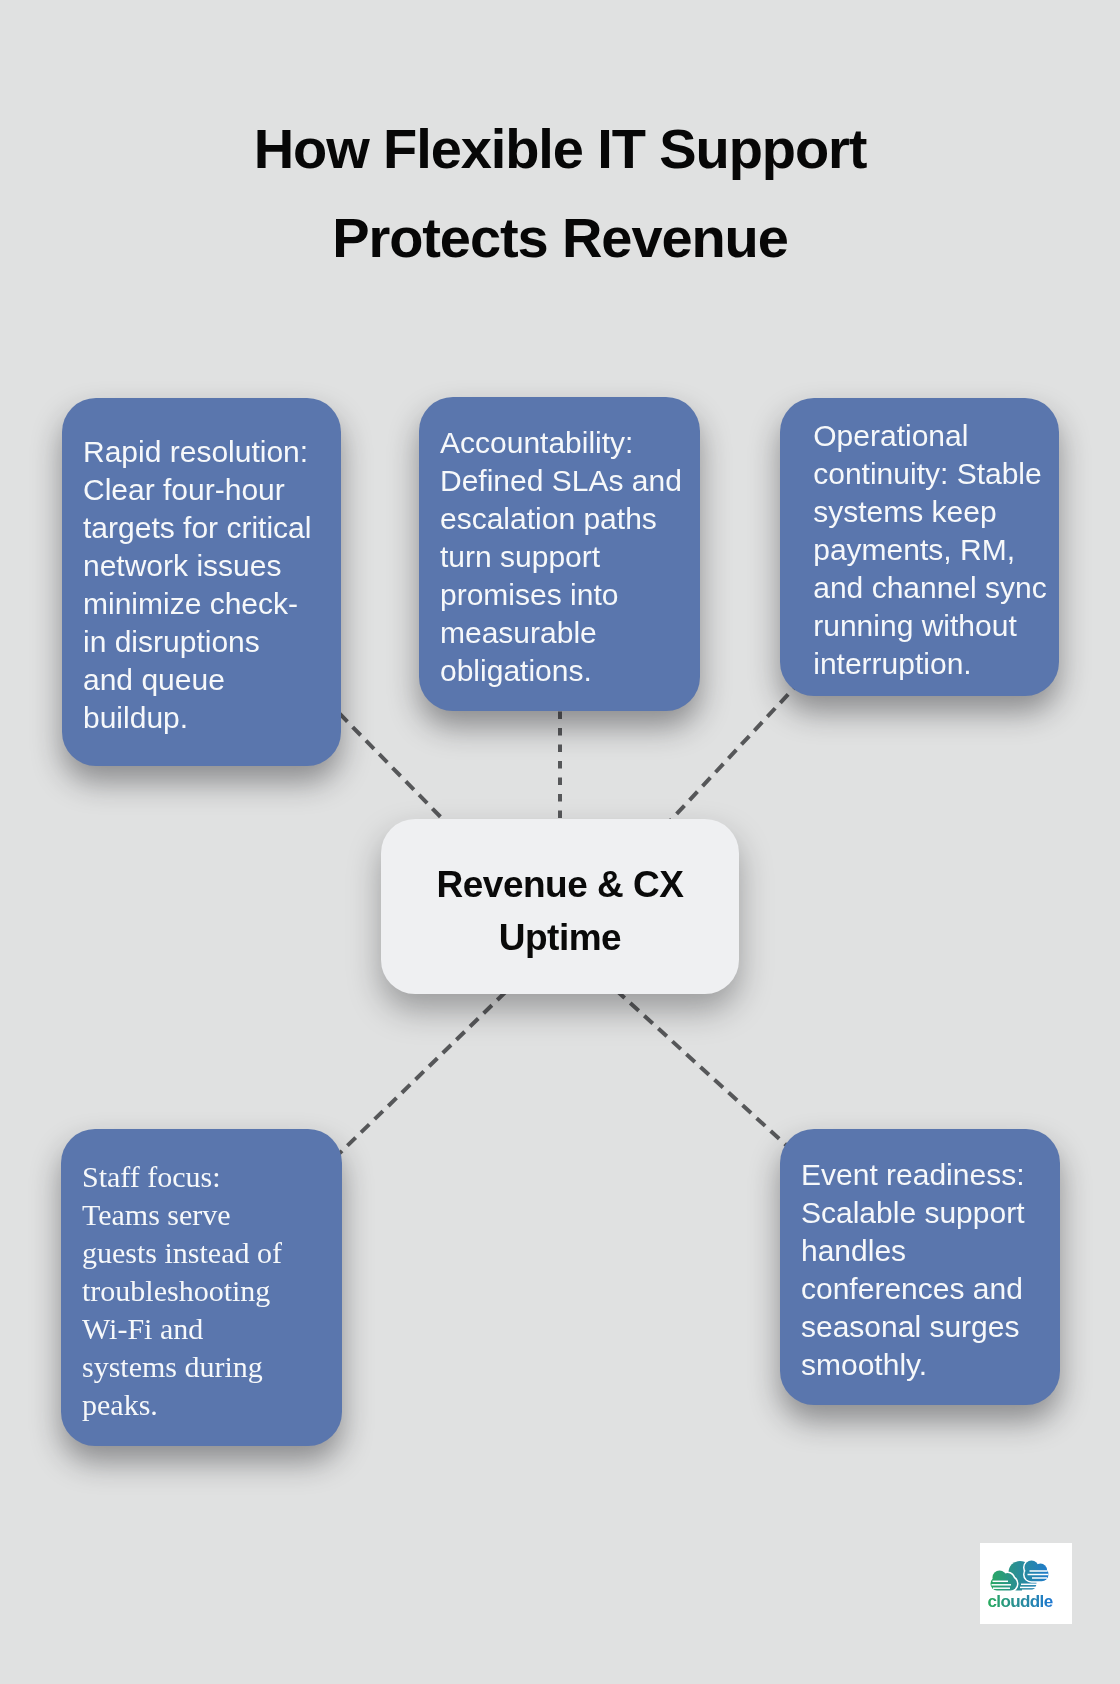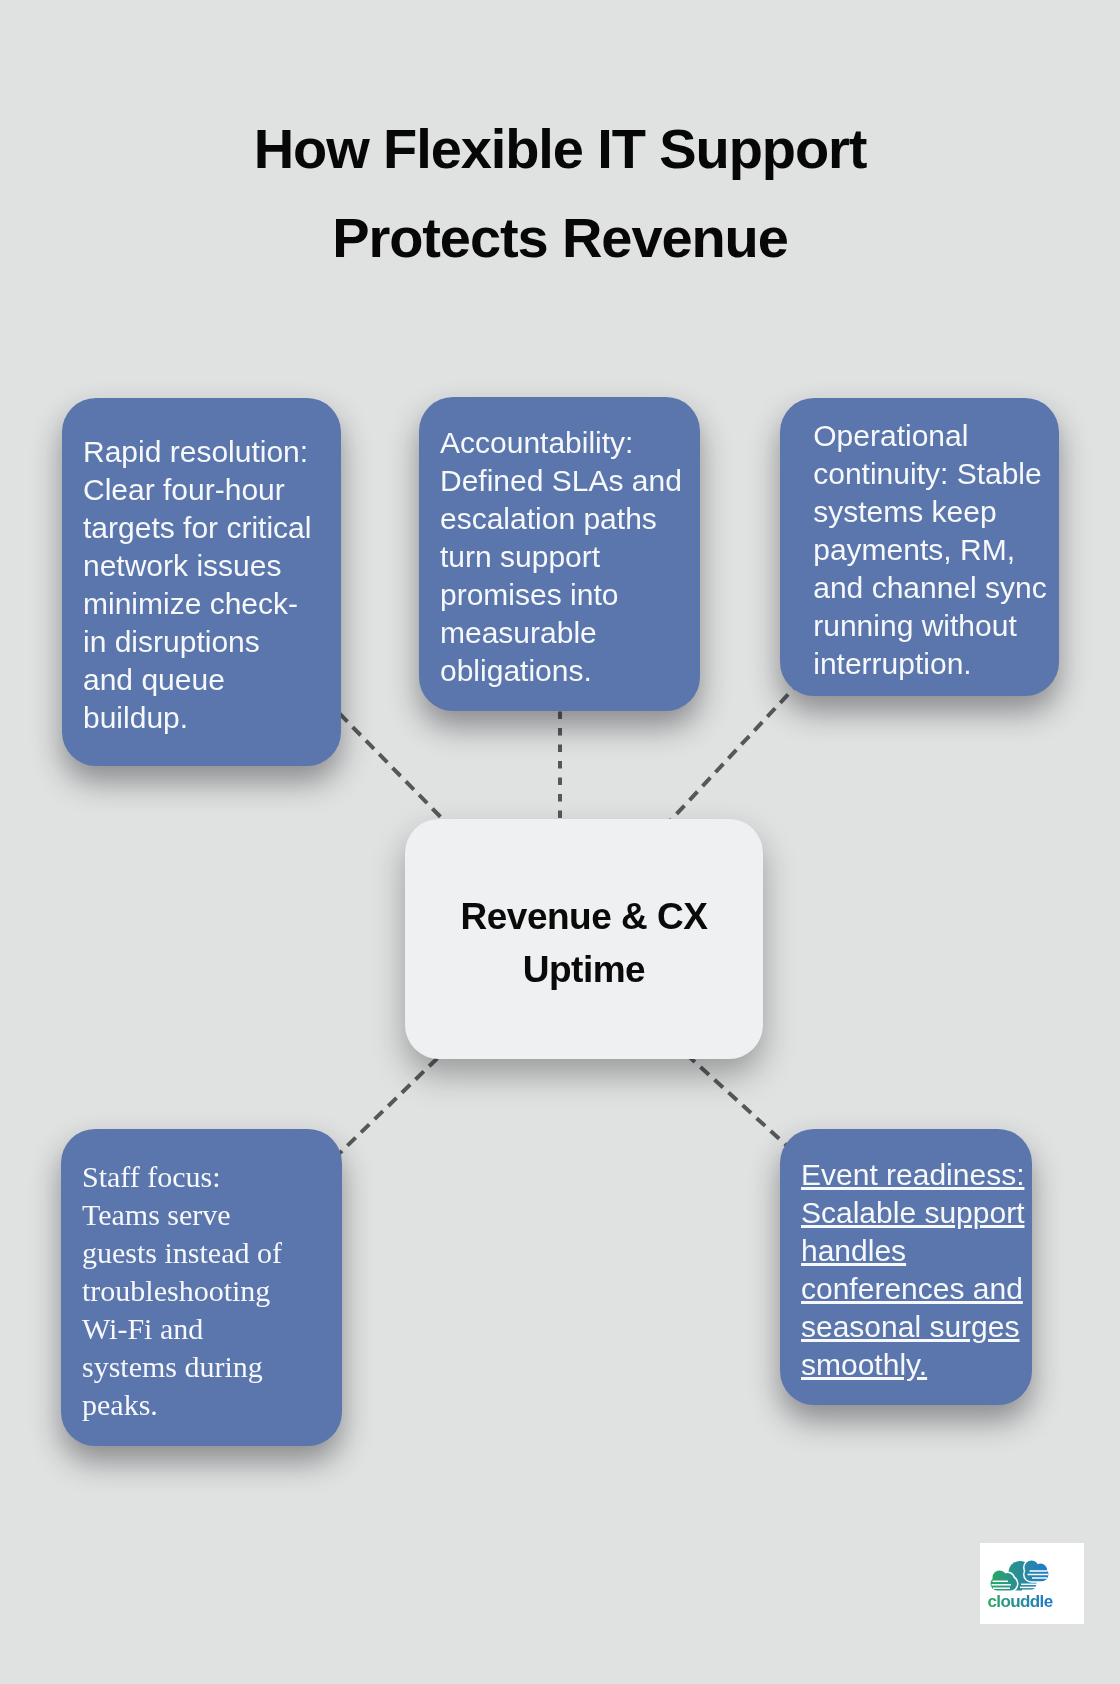--- a/index.html
+++ b/index.html
@@ -1,22 +1,22 @@
 <!DOCTYPE html>
 <html><head>
 <meta charset="utf-8">
 <style>
   html,body{margin:0;padding:0;}
   body{width:1120px;height:1684px;background:#e0e1e1;font-family:"Liberation Sans",sans-serif;position:relative;overflow:hidden;}
   .title{position:absolute;top:104px;left:0;width:1120px;text-align:center;font-weight:bold;font-size:56px;line-height:89px;letter-spacing:-1.1px;color:#070707;}
   .box{position:absolute;background:#5a76ad;border-radius:34px;color:#f6f8fa;font-size:30px;line-height:38px;display:flex;align-items:center;box-shadow:0 16px 30px rgba(25,25,28,.42);}
   .box .in{padding-left:21px;position:relative;top:3px;}
-  .center{position:absolute;left:381px;top:819px;width:358px;height:240px;background:#eff0f2;border-radius:34px;display:flex;align-items:center;justify-content:center;text-align:center;font-weight:bold;font-size:37px;line-height:53px;letter-spacing:-0.5px;color:#0a0a0a;box-shadow:0 16px 32px rgba(25,25,28,.35);margin-left:24px;}
+  .center{position:absolute;left:381px;top:819px;width:358px;height:175px;background:#eff0f2;border-radius:34px;display:flex;align-items:center;justify-content:center;text-align:center;font-weight:bold;font-size:37px;line-height:53px;letter-spacing:-0.5px;color:#0a0a0a;box-shadow:0 16px 32px rgba(25,25,28,.35);}
   svg.lines{position:absolute;left:0;top:0;}
-  .logo{position:absolute;left:980px;top:1543px;width:104px;height:81px;background:#fff;}
+  .logo{position:absolute;left:980px;top:1543px;width:92px;height:81px;background:#fff;}
 </style>
 </head>
 <body>
   <div class="title">How Flexible IT Support<br>Protects Revenue</div>
 
   <svg class="lines" width="1120" height="1684" viewBox="0 0 1120 1684">
     <g stroke="#565759" stroke-width="4" fill="none">
       <line x1="560" y1="939" x2="201" y2="572" stroke-dasharray="11.5 7.5"></line>
       <line x1="560" y1="939" x2="560" y2="554" stroke-dasharray="7.5 9" stroke-dashoffset="11"></line>
       <line x1="560" y1="939" x2="919" y2="554" stroke-dasharray="11.5 7.5"></line>
@@ -30,21 +30,21 @@
   </div>
   <div class="box" style="left:419px;top:397px;width:281px;height:314px;">
     <div class="in">Accountability:<br>Defined SLAs and<br>escalation paths<br>turn support<br>promises into<br>measurable<br>obligations.</div>
   </div>
   <div class="box" style="left:780px;top:398px;width:279px;height:298px;justify-content:center;">
     <div class="in">Operational<br>continuity: Stable<br>systems keep<br>payments, RM,<br>and channel sync<br>running without<br>interruption.</div>
   </div>
   <div class="box" style="left:61px;top:1129px;width:281px;height:317px;font-family:Liberation Serif, serif;">
     <div class="in">Staff focus:<br>Teams serve<br>guests instead of<br>troubleshooting<br>Wi-Fi and<br>systems during<br>peaks.</div>
   </div>
-  <div class="box" style="left:780px;top:1129px;width:252px;height:276px;text-decoration:underline;">
+  <div class="box" style="left:780px;top:1129px;width:280px;height:276px;">
     <div class="in">Event readiness:<br>Scalable support<br>handles<br>conferences and<br>seasonal surges<br>smoothly.</div>
   </div>
 
   <div class="center">
     <div style="position:relative;top:4px">Revenue &amp; CX<br>Uptime</div>
   </div>
 
   <div class="logo">
     <svg width="80" height="81" viewBox="0 0 80 81">
       <defs>

